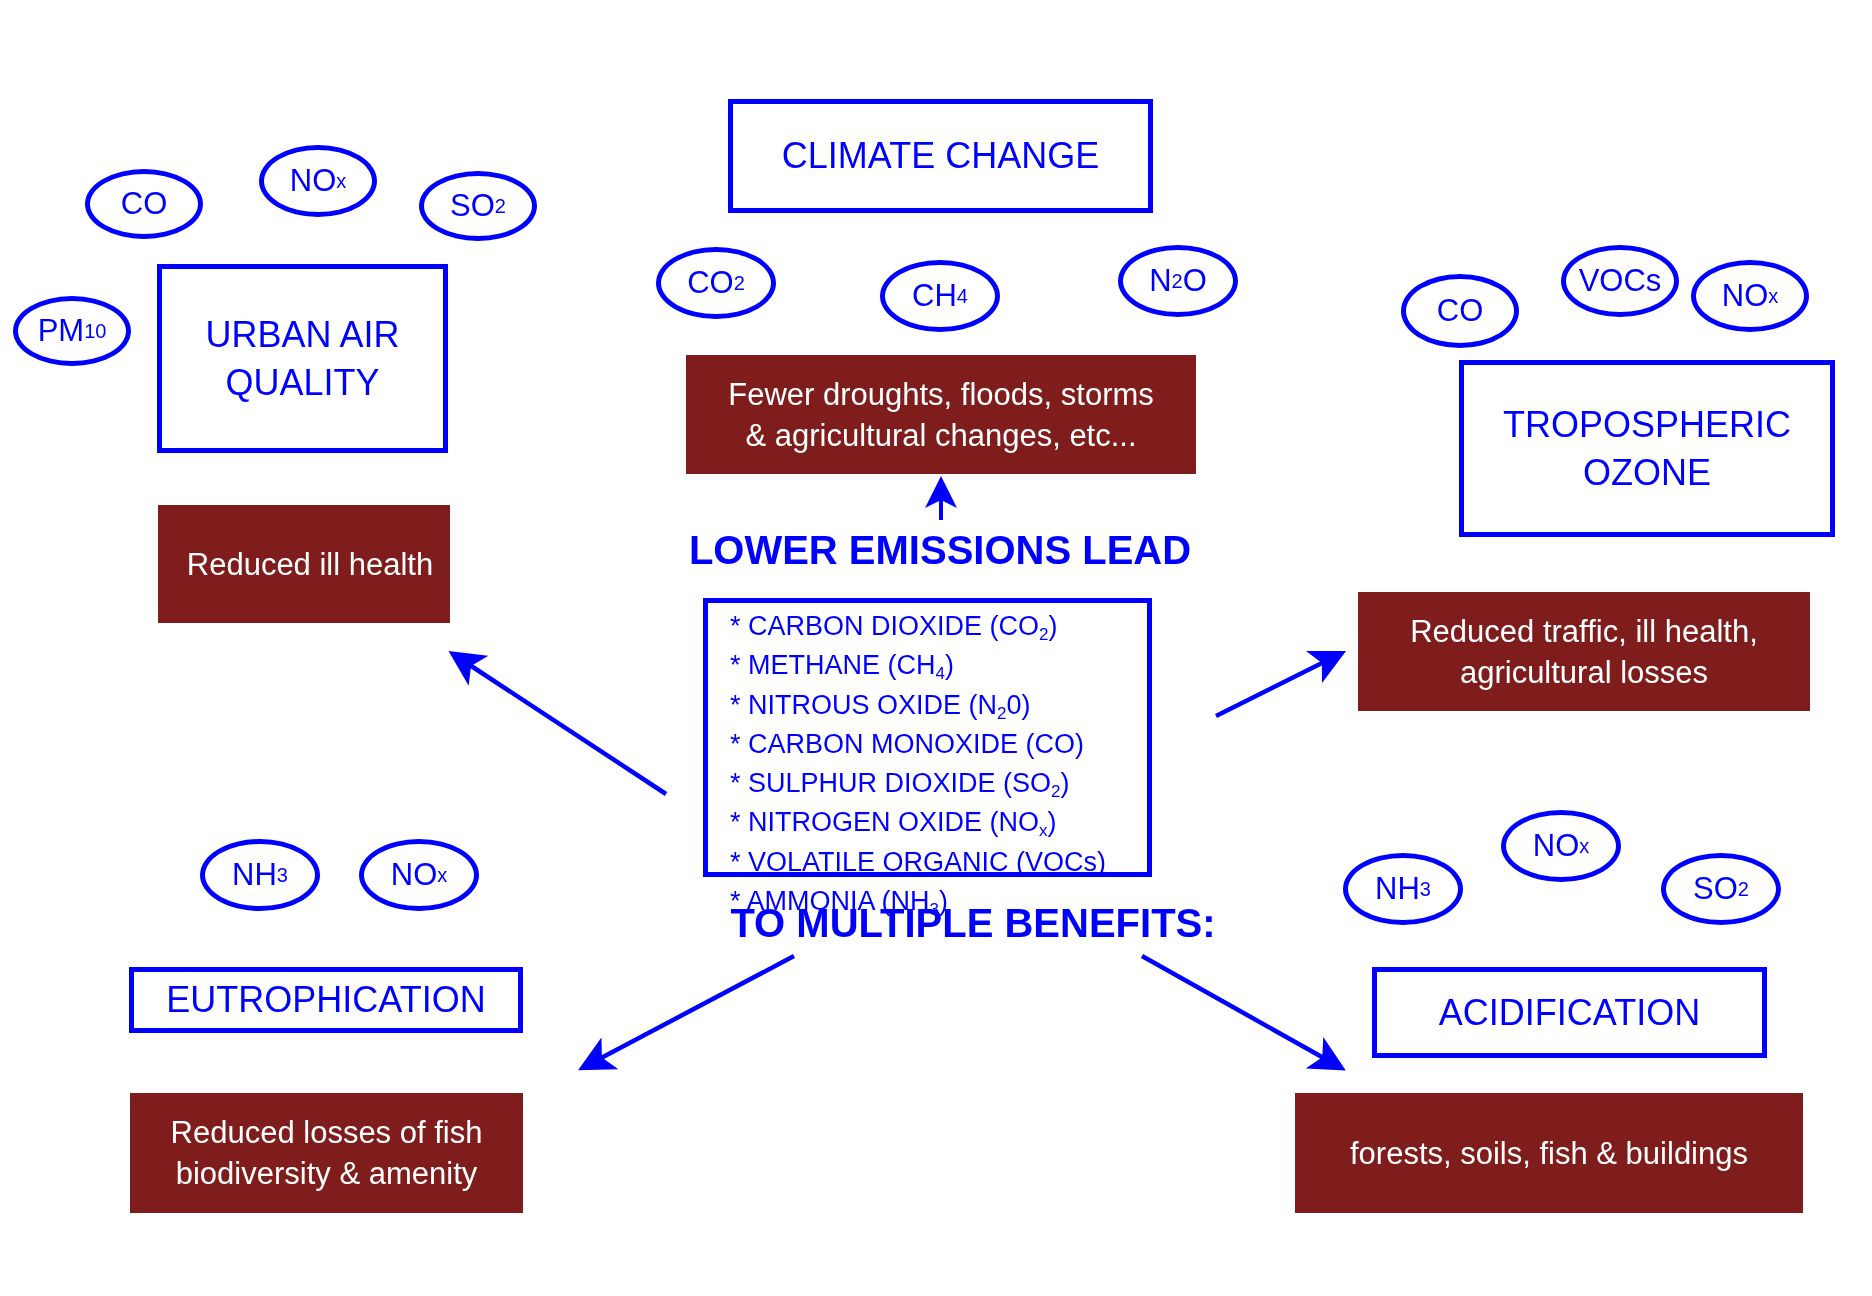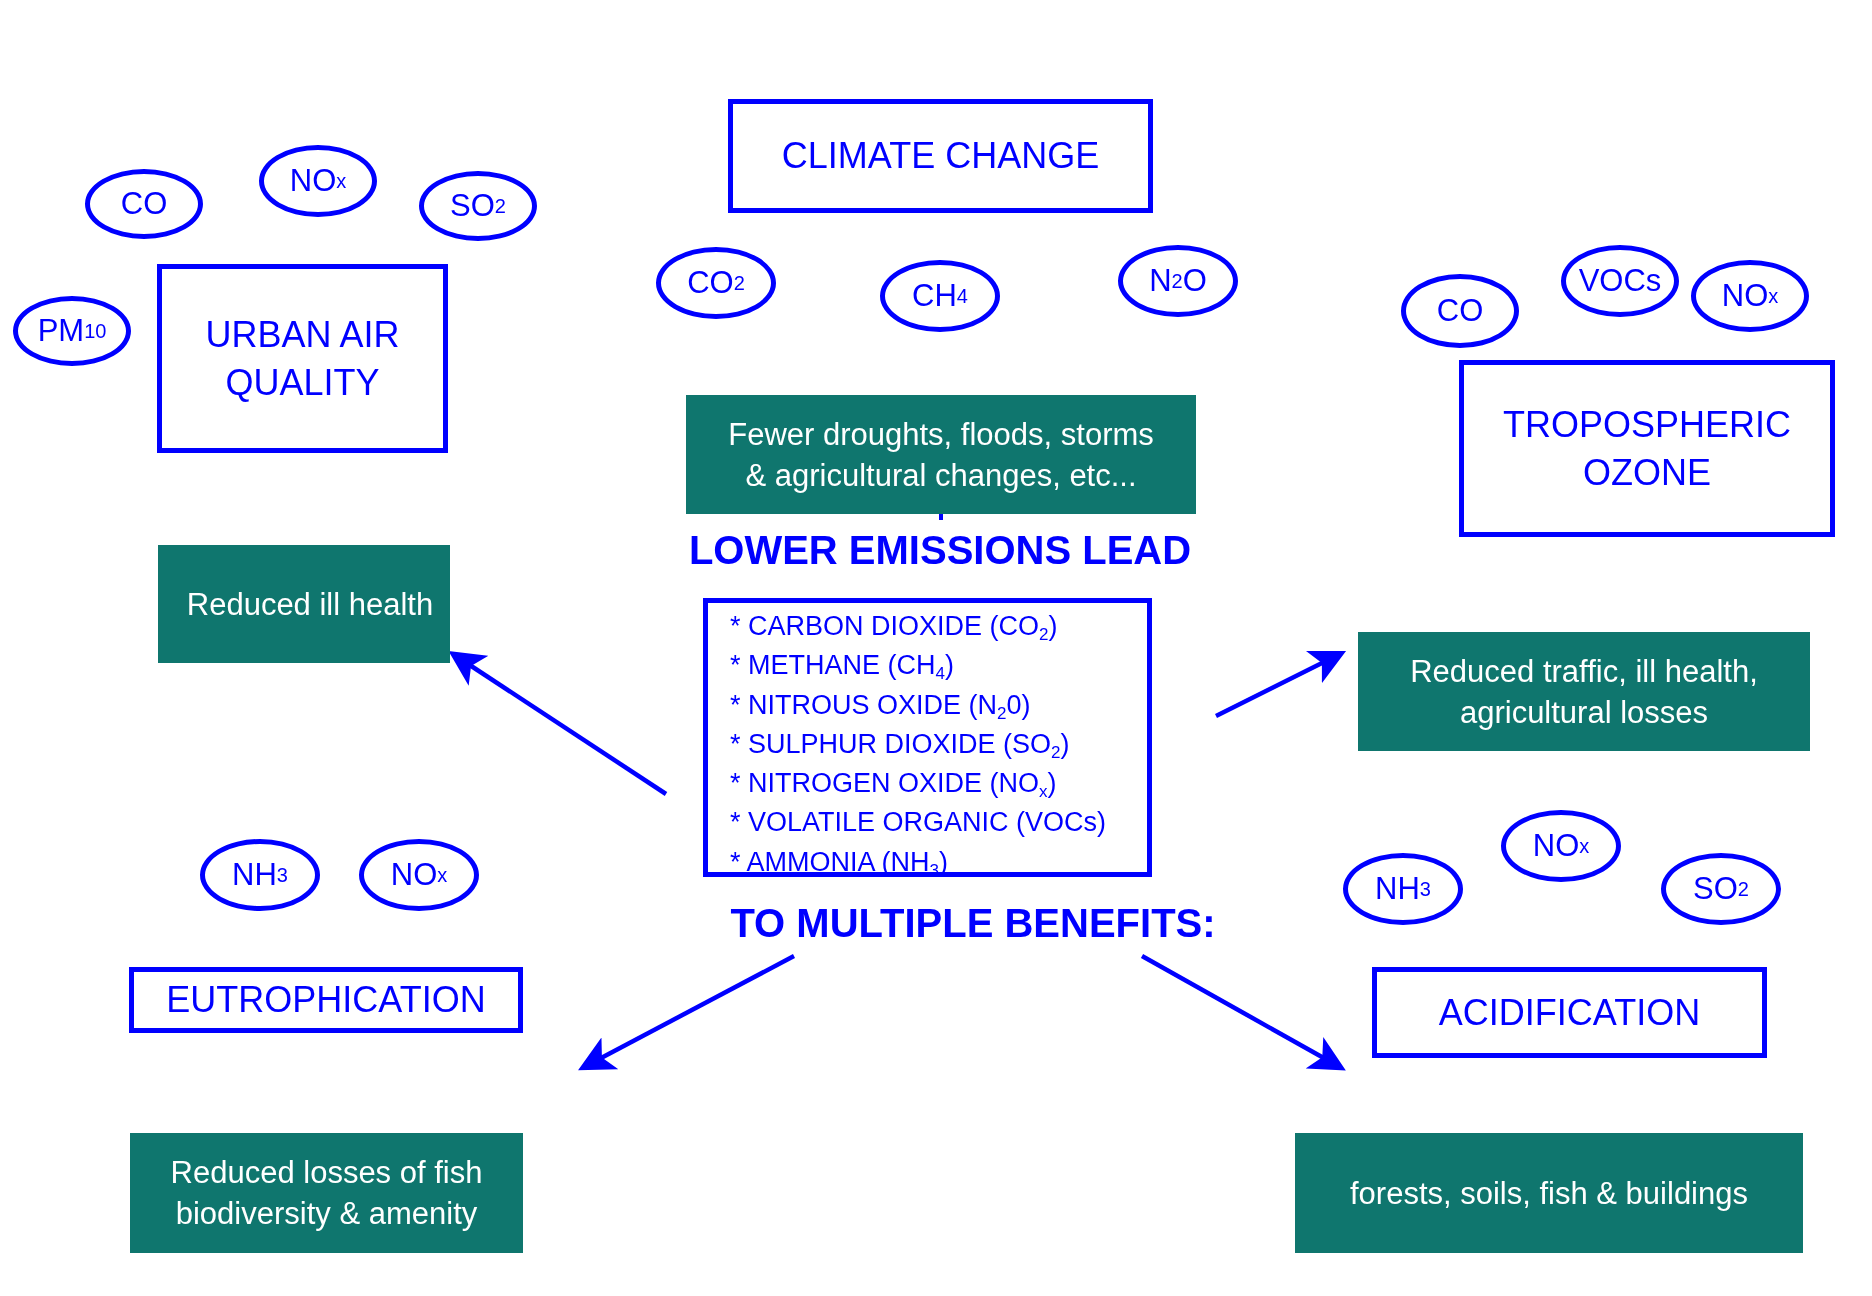--- a/index.html
+++ b/index.html
@@ -2,22 +2,22 @@
 <html><head>
 <meta charset="utf-8">
 <style>
   html, body { margin: 0; padding: 0; background: #ffffff; }
   body { width: 1872px; height: 1296px; position: relative; overflow: hidden;
          font-family: "Liberation Sans", sans-serif; color: #0000ff; }
   .abs { position: absolute; box-sizing: border-box; }
   .outline-box { border: 5px solid #0000ff; background: #fff; display: flex;
                  align-items: center; justify-content: center; text-align: center;
                  font-size: 36px; line-height: 48px; color: #0000ff; }
-  .fill-box { background: #0f766e; color: #fff; display: flex; align-items: center;
-              justify-content: center; text-align: center; font-size: 31px; line-height: 41px; margin-top: 40px; }
+  .fill-box { background: #7f1d1d; color: #fff; display: flex; align-items: center;
+              justify-content: center; text-align: center; font-size: 31px; line-height: 41px; }
   .ellipse { border: 5px solid #0000ff; border-radius: 50%; background: #fff;
              display: flex; align-items: center; justify-content: center;
              font-size: 31px; color: #0000ff; }
   .ellipse sub { font-size: 20px; vertical-align: -7px; }
   .headline { font-weight: bold; font-size: 40px; color: #0000ff; white-space: nowrap;
               transform: translateX(-50%); }
   .emissions-list { list-style: none; margin: 0; padding: 8px 0 0 22px; font-size: 27px; line-height: 31.3px; }
   .emissions-list sub { font-size: 17px; vertical-align: -5px; }
   svg.arrows { position: absolute; left: 0; top: 0; }
 </style>
@@ -84,20 +84,21 @@
       <div>&amp; agricultural changes, etc...</div>
     </div>
 </div>
 
 <div class="abs headline" style="left:940px;top:528px;">LOWER EMISSIONS LEAD</div>
 <div class="abs" style="left:703px;top:598px;width:449px;height:279px;border:5px solid #0000ff;">
   <ul class="emissions-list" id="emissions-list">
       <li><span>*</span> <span>CARBON DIOXIDE</span> (<span>CO</span><sub>2</sub><span>)</span></li>
       <li><span>*</span> <span>METHANE</span> (<span>CH</span><sub>4</sub><span>)</span></li>
       <li><span>*</span> <span>NITROUS OXIDE</span> (<span>N</span><sub>2</sub><span>0)</span></li>
+      <li><span>*</span> <span>CARBON MONOXIDE</span> (<span>CO</span><sub></sub><span>)</span></li>
       <li><span>*</span> <span>SULPHUR DIOXIDE</span> (<span>SO</span><sub>2</sub><span>)</span></li>
       <li><span>*</span> <span>NITROGEN OXIDE</span> (<span>NO</span><sub>x</sub><span>)</span></li>
       <li><span>*</span> <span>VOLATILE  ORGANIC</span> (<span>VOCs</span><sub></sub><span>)</span></li>
       <li><span>*</span> <span>AMMONIA</span> (<span>NH</span><sub>3</sub><span>)</span></li>
     </ul>
 </div>
 <div class="abs headline" style="left:973px;top:901px;">TO MULTIPLE BENEFITS:</div>
 
 <div class="abs ellipse" style="left:1401px;top:274px;width:118px;height:74px;">
     <span>CO</span>

